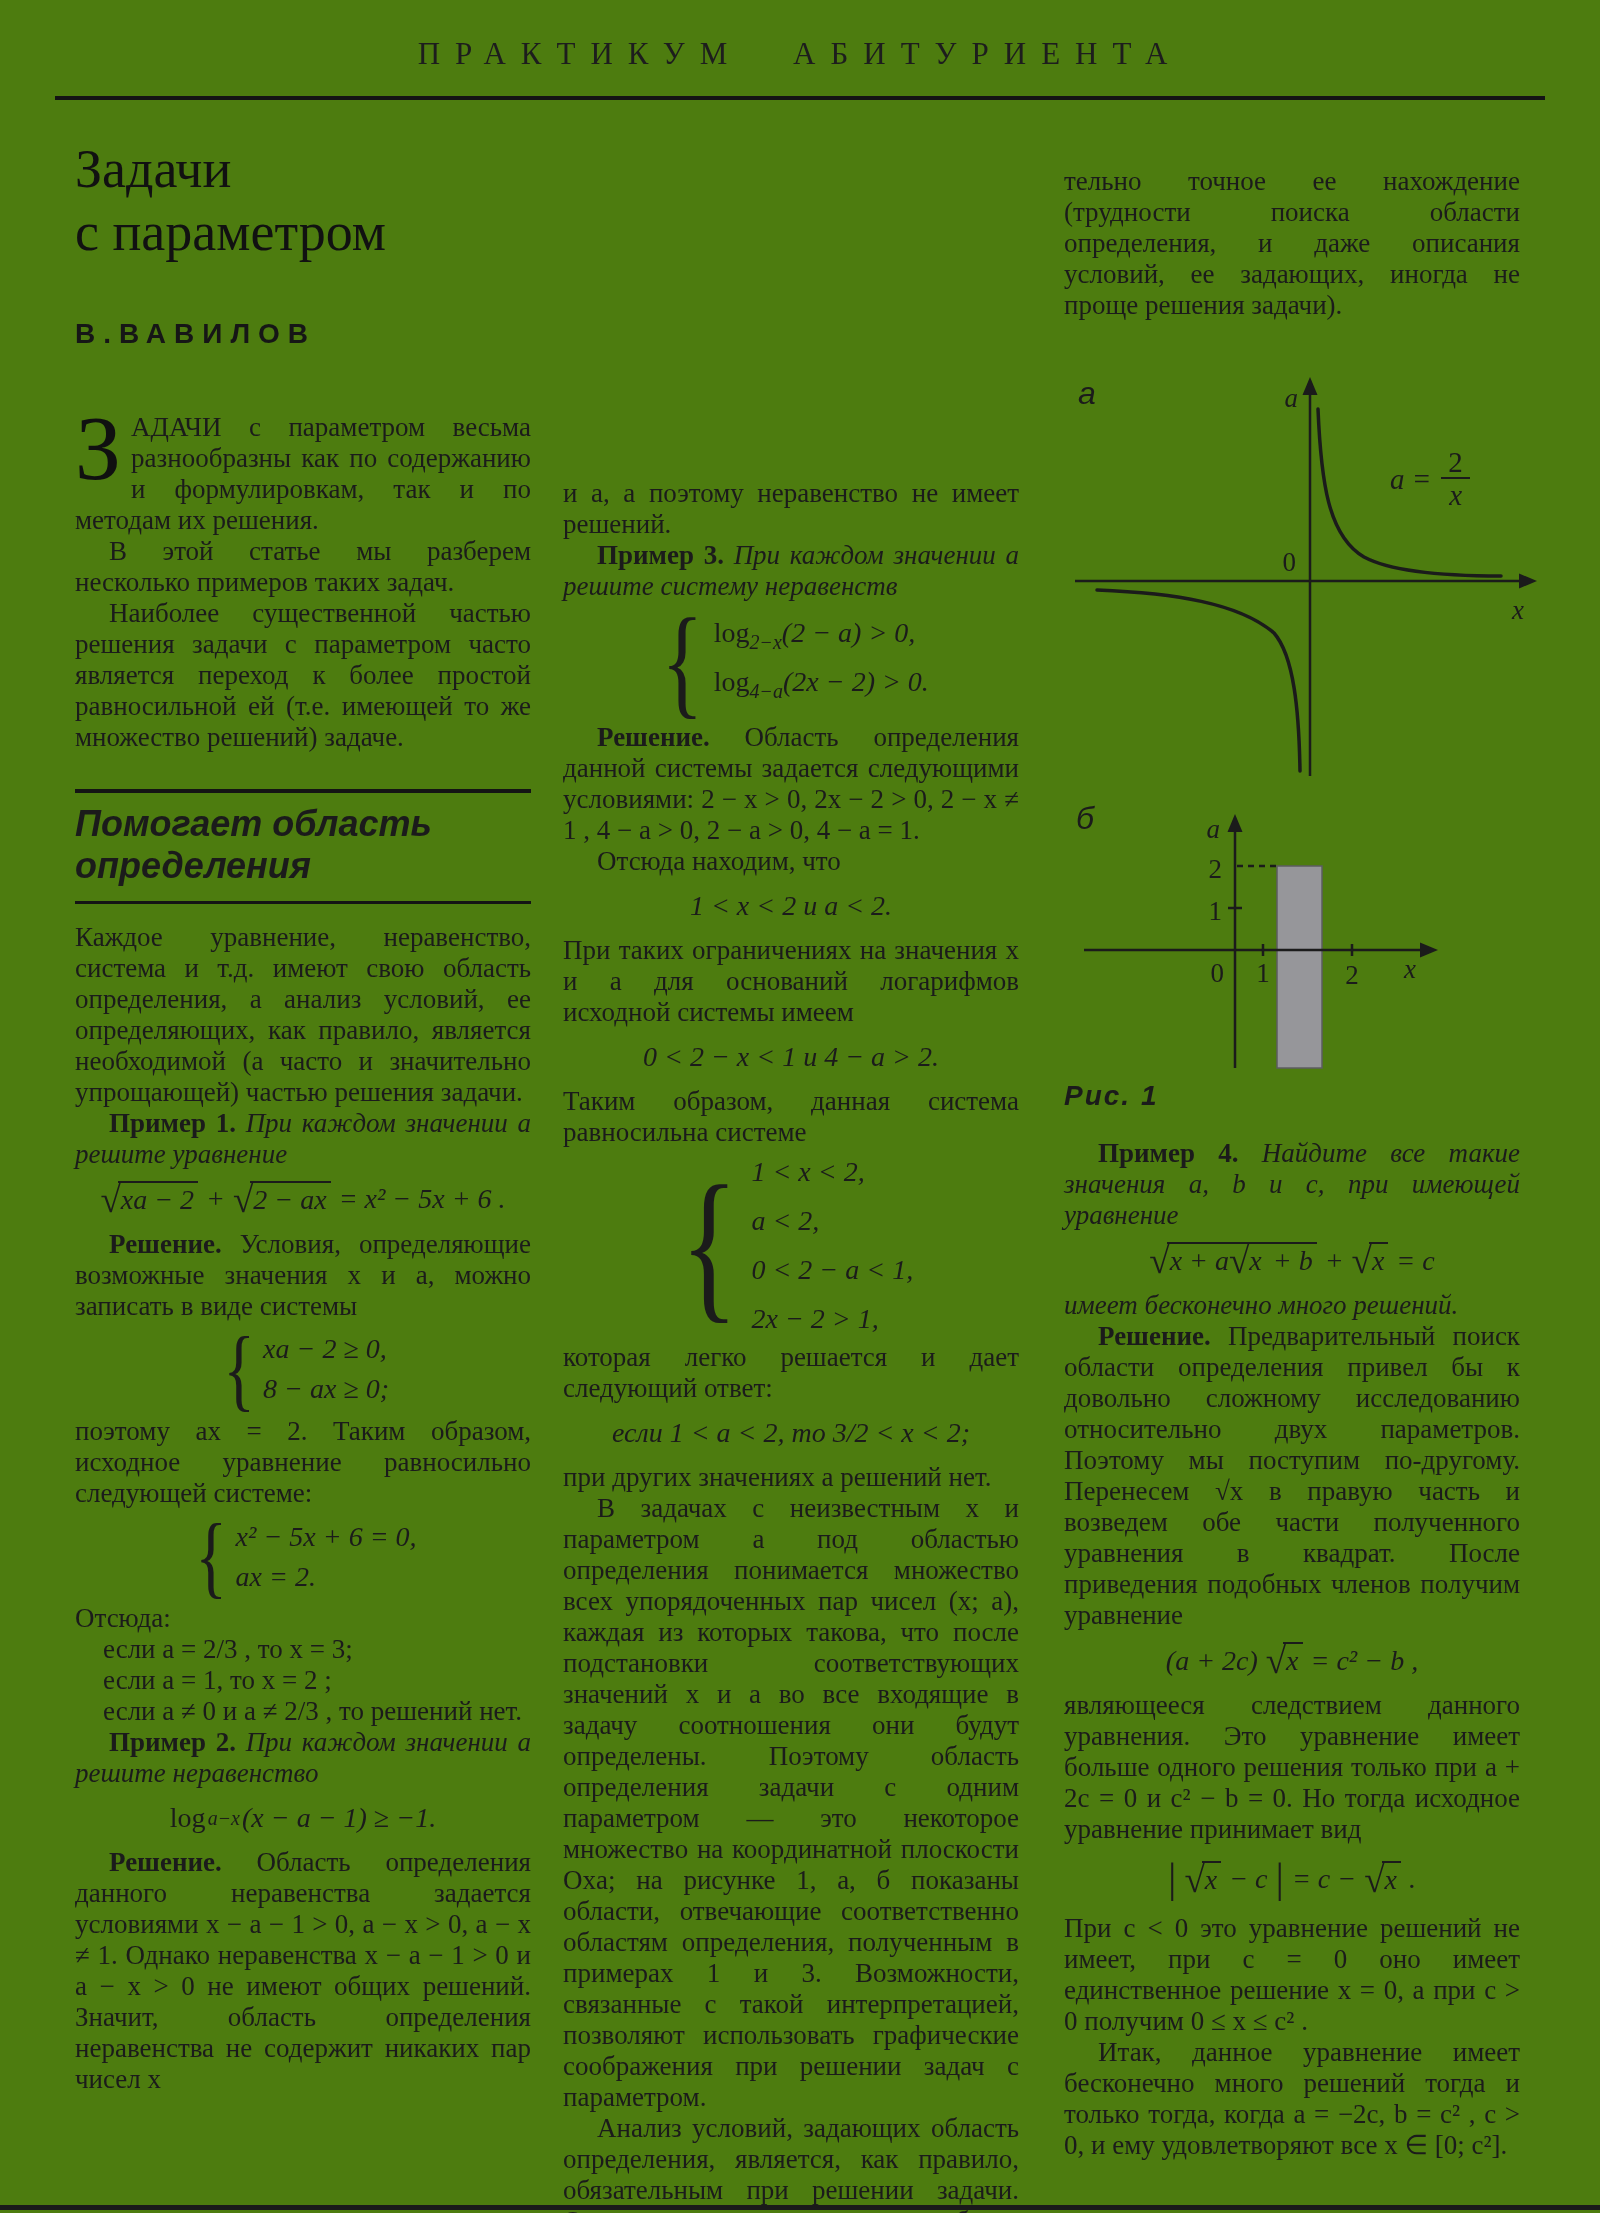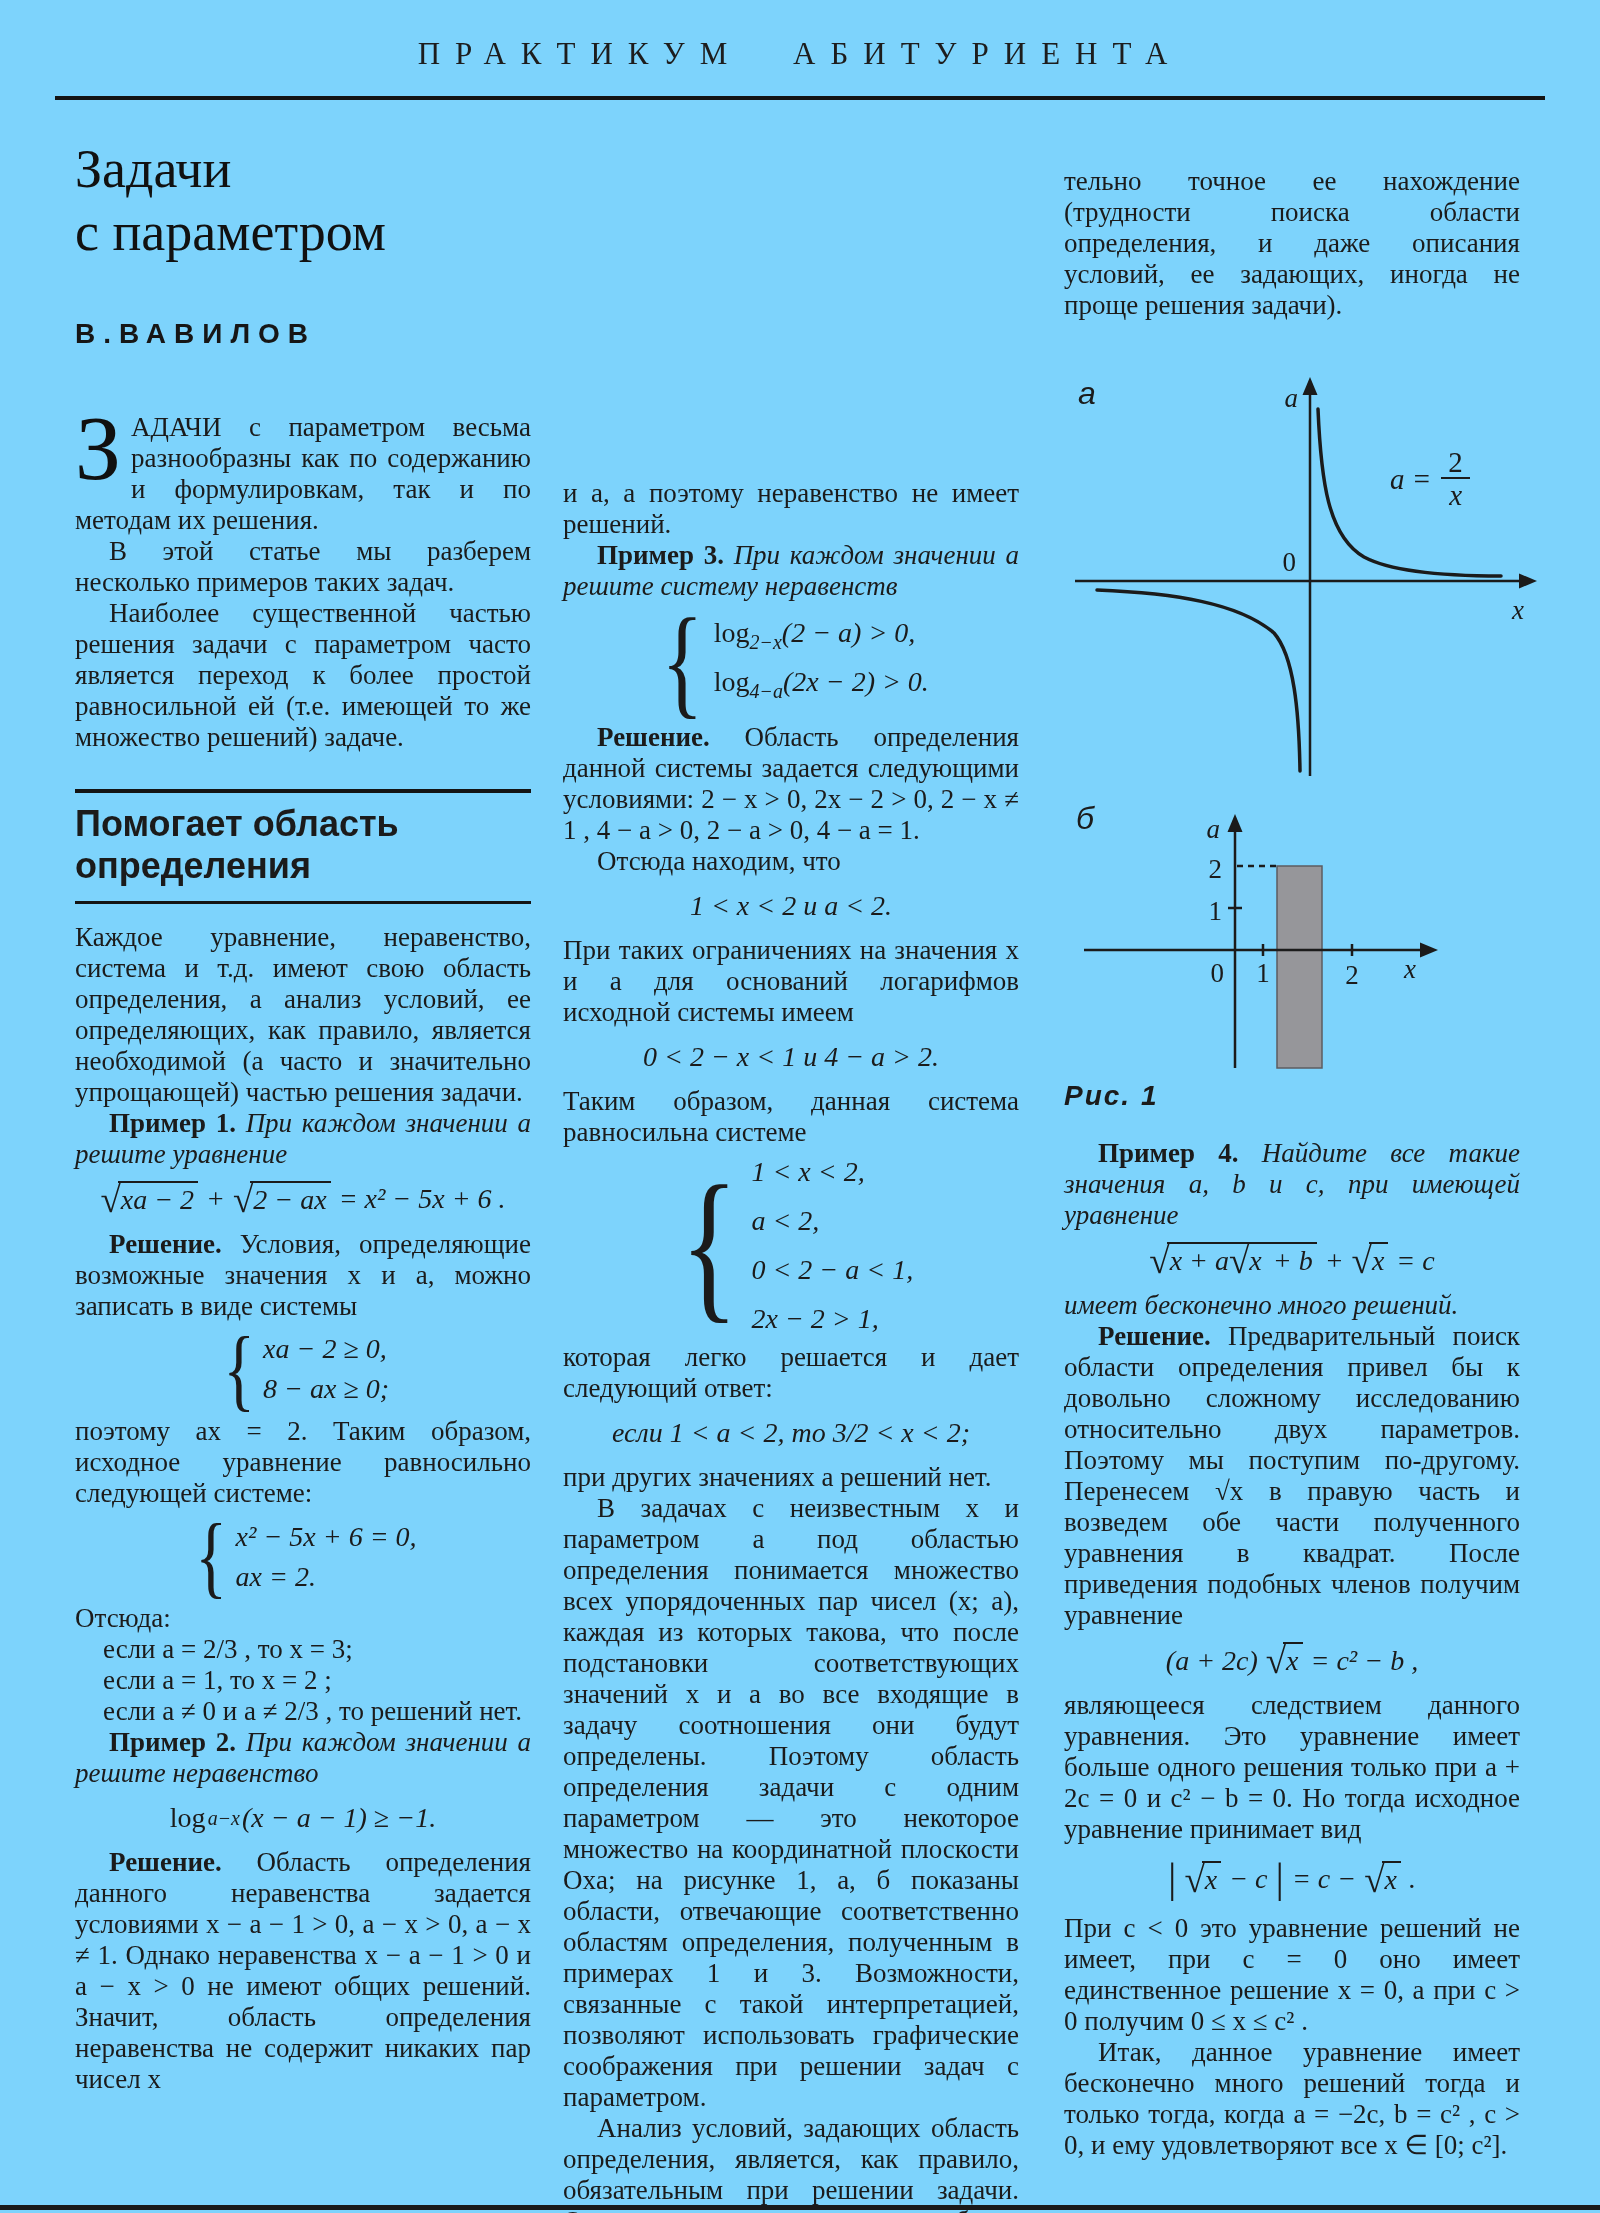--- a/index.html
+++ b/index.html
@@ -1,16 +1,16 @@
 <!DOCTYPE html>
 <html lang="ru"><head>
 <meta charset="utf-8">
 <style>
   html,body{margin:0;padding:0;background:#dddad4;}
-  .page{position:relative;width:1600px;height:2213px;background:#7dd3fc;
+  .page{position:relative;width:1600px;height:2213px;background:#4d7c0f;
         font-family:"Liberation Serif",serif;color:#1b1b1b;overflow:hidden;}
   
   .masthead{position:absolute;top:36px;left:0;width:1600px;text-align:center;
     font-size:31px;letter-spacing:15px;word-spacing:28px;color:#1d1d1d;}
   .rule-top{position:absolute;top:96px;left:55px;width:1490px;height:4px;background:#141414;}
   .rule-bottom{position:absolute;top:2205px;left:0;width:1600px;height:5px;background:#1a1a1a;}
   
   .col{position:absolute;width:456px;}
   .col1{left:75px;top:138px;}
   .col2{left:563px;top:478px;}
@@ -21,21 +21,21 @@
     font-size:28px;letter-spacing:8px;color:#161616;}
   
   .para{margin:0;font-size:27px;line-height:31px;text-align:justify;}
   .ind{text-indent:34px;}
   .blbl{font-weight:700;}
   .stmt{font-style:italic;}
   .dropcap{float:left;font-size:92px;line-height:60px;padding:6px 10px 2px 0;color:#101010;}
   .body-start{margin-top:62px;}
   
   .sect{margin-top:36px;margin-bottom:18px;border-top:4px solid #141414;
-    border-bottom:3px solid #141414;padding:10px 0 14px;}
+    border-bottom:3px solid #141414;padding:10px 0 14px;font-style:italic;}
   .sect h2{margin:0;font-family:"Liberation Sans",sans-serif;font-size:36px;
     line-height:1.16;font-weight:700;}
   
   .disp{display:flex;justify-content:center;align-items:center;gap:8px;
     font-style:italic;font-size:28px;margin:13px 0;white-space:nowrap;}
   .disp.tight{gap:2px;}
   .fn{font-style:normal;}
   sub{font-size:20px;font-style:italic;}
   .sqrt{display:inline-block;white-space:nowrap;}
   .rsign{font-style:normal;display:inline-block;font-size:37px;line-height:27px;

